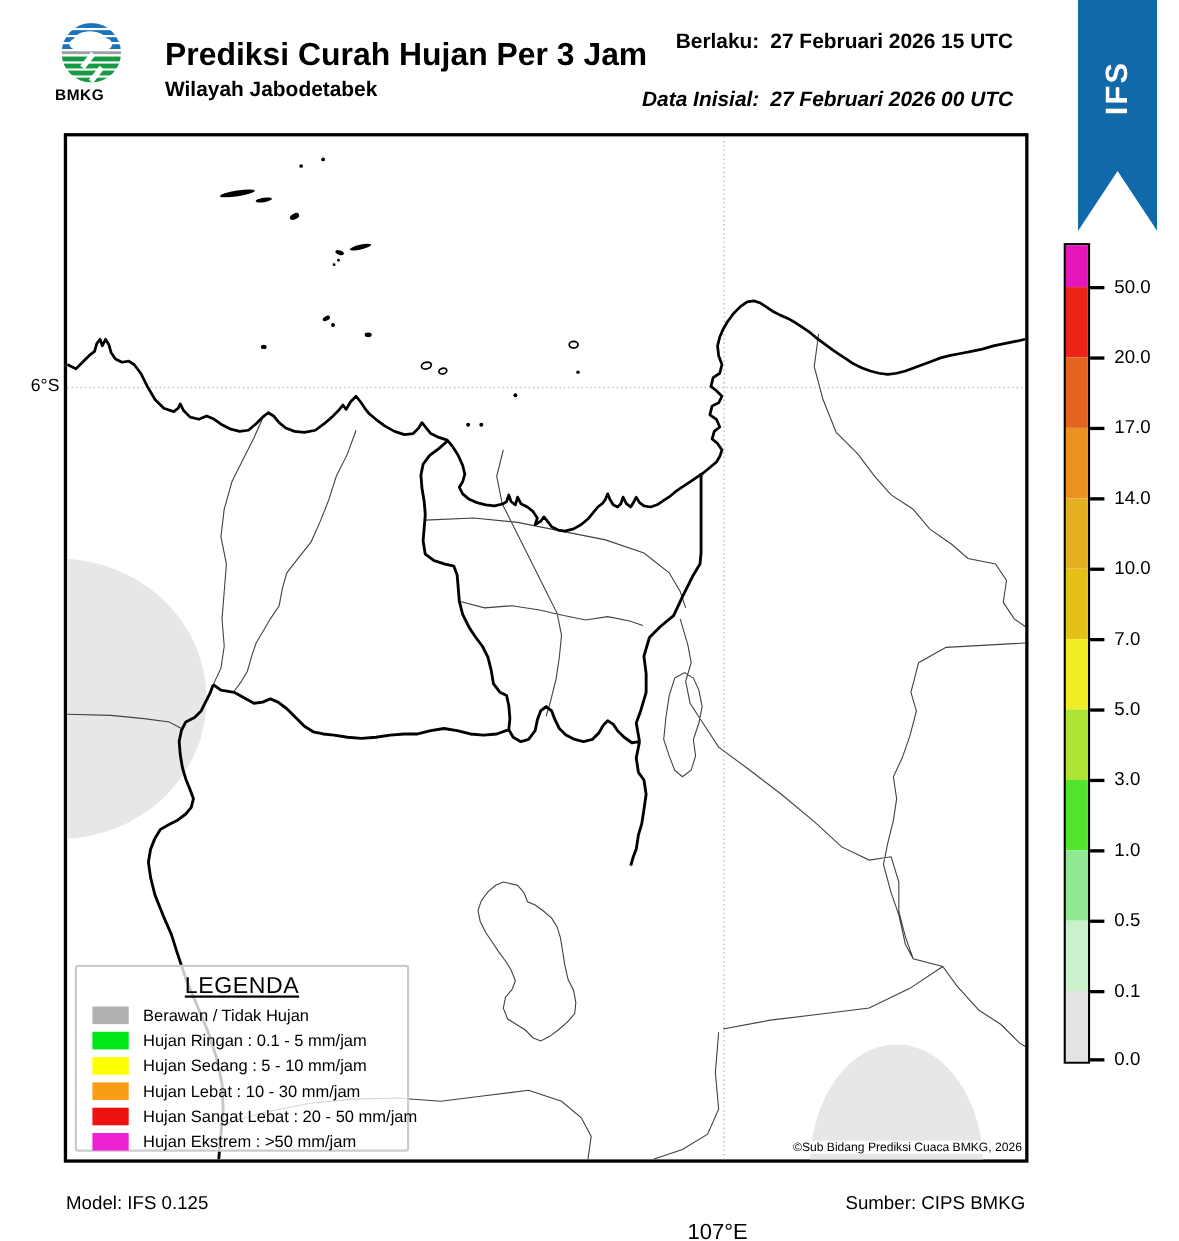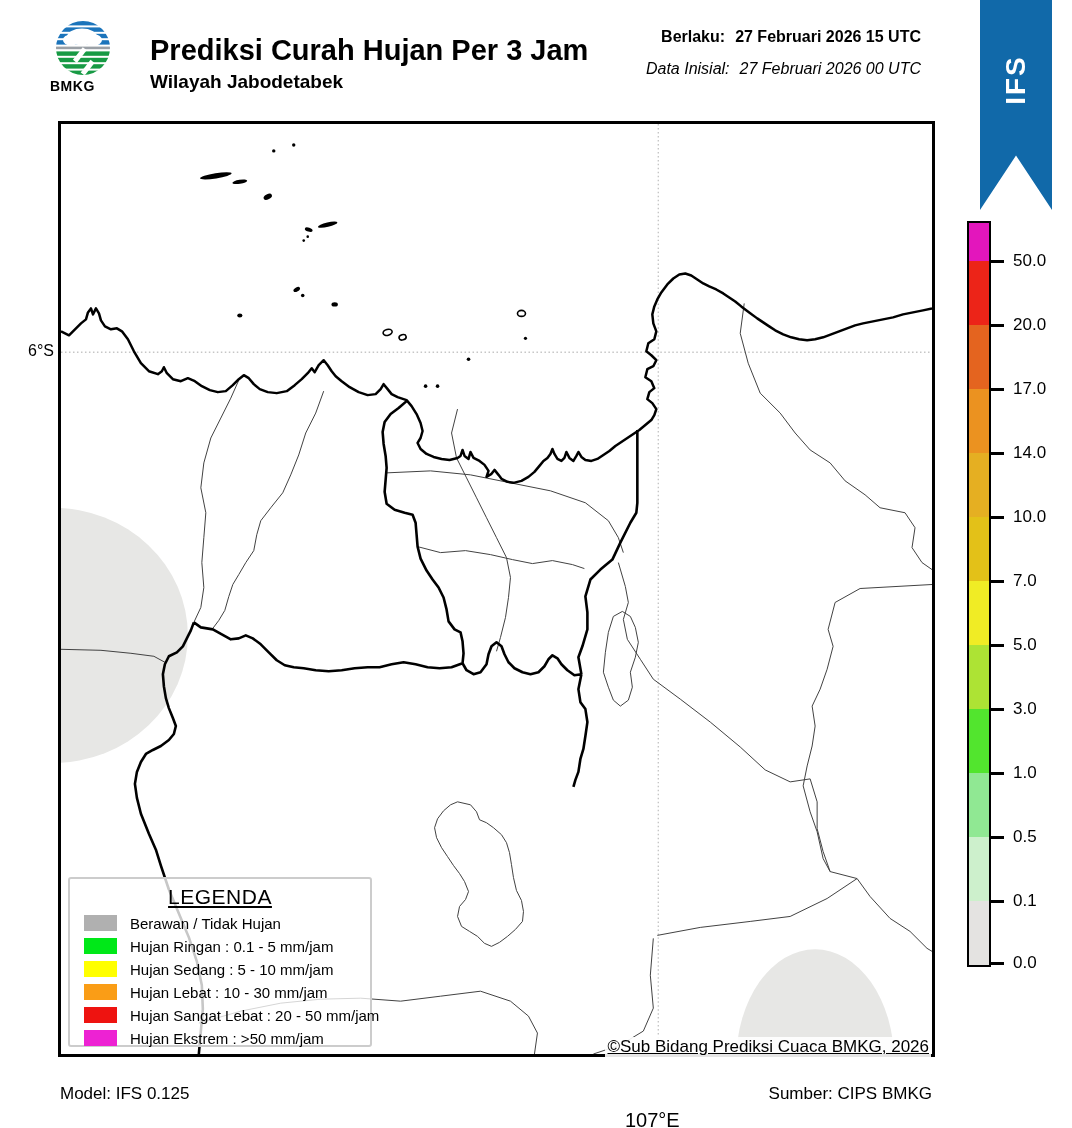--- a/index.html
+++ b/index.html
@@ -5,38 +5,38 @@
   html,body{margin:0;padding:0;}
   body{width:1072px;height:1128px;position:relative;background:#fff;
        font-family:"Liberation Sans", sans-serif;color:#000;overflow:hidden;}
   .abs{position:absolute;}
 
   
   #logo{left:55px;top:20px;width:56px;height:56px;}
   #logo-text{left:50px;top:78px;width:66px;text-align:left;font-weight:bold;font-size:14px;letter-spacing:.5px;}
   #title{left:150px;top:22px;font-size:29px;font-weight:bold;white-space:nowrap;margin-top:12px;}
   #subtitle{left:150px;top:71px;font-size:19px;font-weight:bold;white-space:nowrap;}
-  .hdr-right{right:151px;white-space:nowrap;font-size:16px;}
+  .hdr-right{right:151px;white-space:nowrap;font-size:19px;}
   #valid-row{top:28px;font-weight:bold;}
-  #init-row{top:60px;font-weight:normal;font-style:italic;}
+  #init-row{top:80px;font-weight:bold;font-style:italic;}
   .hdr-right .val{margin-left:10px;}
 
   
   #ribbon{left:980px;top:0;width:72px;height:210px;background:#1169A9;
           clip-path:polygon(0 0,100% 0,100% 100%,50% 74%,0 100%);}
   #ribbon span{position:absolute;left:0;top:0;width:72px;height:160px;display:flex;
                align-items:center;justify-content:center;transform:rotate(-90deg);
                color:#fff;font-weight:bold;font-size:28px;letter-spacing:2px;}
 
   
   #map-frame{left:58px;top:121px;width:877px;height:936px;border:3px solid #000;box-sizing:border-box;background:#fff;}
   #map-frame svg{display:block;width:871px;height:930px;}
   #lat-label{left:14px;top:342px;width:40px;text-align:right;font-size:16px;}
   #lon-label{left:625px;top:1109px;width:70px;text-align:left;font-size:20px;}
-  #map-copyright{right:141px;top:1037px;font-size:17px;background:rgba(255,255,255,.9);padding:0 2px;text-decoration:underline;}
+  #map-copyright{right:141px;top:1037px;font-size:11px;background:rgba(255,255,255,.9);padding:0 2px;}
 
   
   #legend{left:68px;top:877px;width:304px;height:170px;box-sizing:border-box;
           background:rgba(255,255,255,.78);border:2px solid #ccc;border-radius:3px;
           padding:4px 0 0 14px;z-index:5;}
   #legend-title{text-align:center;font-size:21px;margin:2px 14px 6px 0;letter-spacing:.5px;text-decoration:underline;}
   .lg-row{display:flex;align-items:center;margin-bottom:7px;height:16px;}
   .lg-swatch{width:33px;height:16px;margin-right:13px;flex:0 0 auto;}
   .lg-label{font-size:15px;white-space:nowrap;}
 

